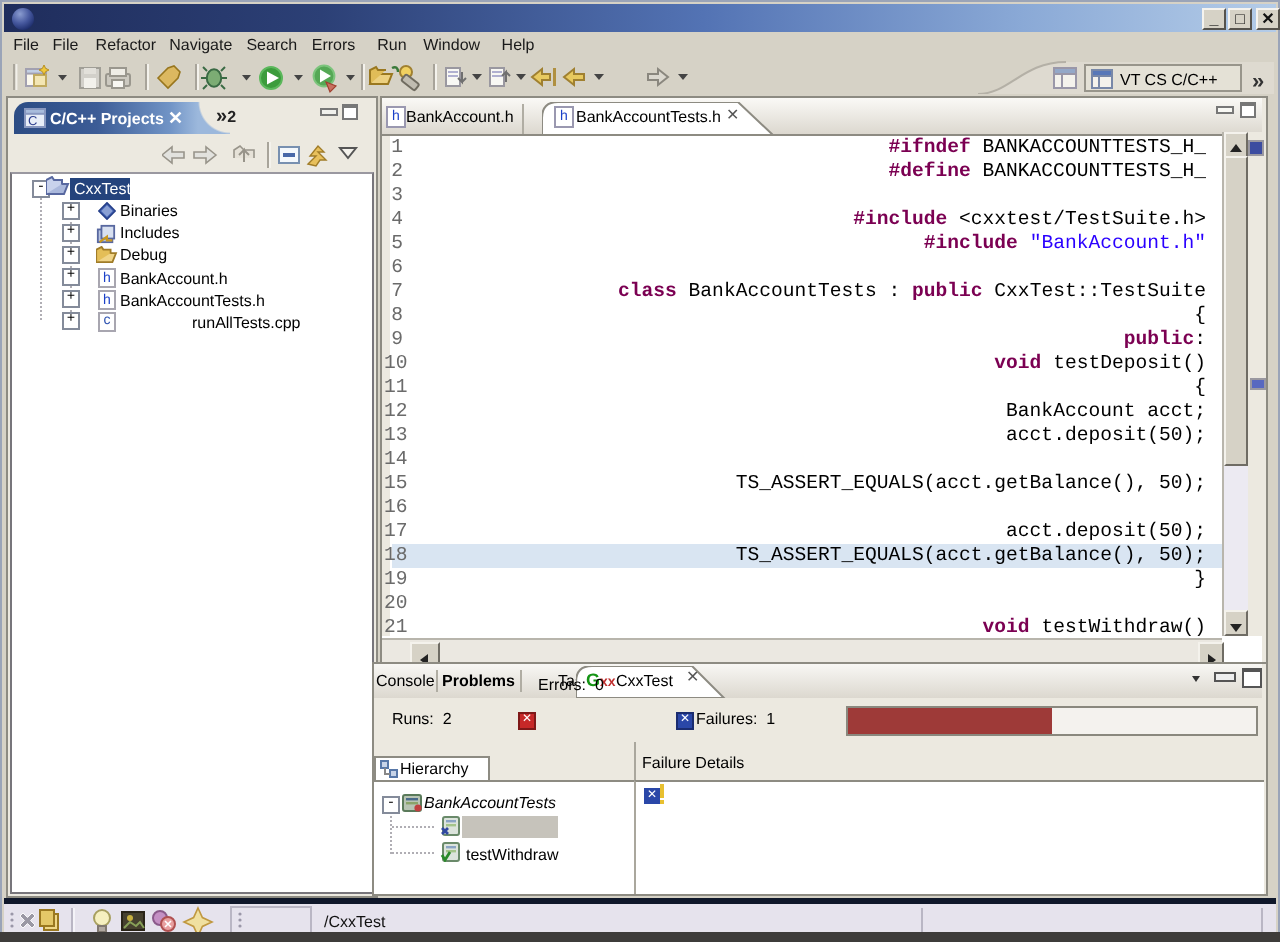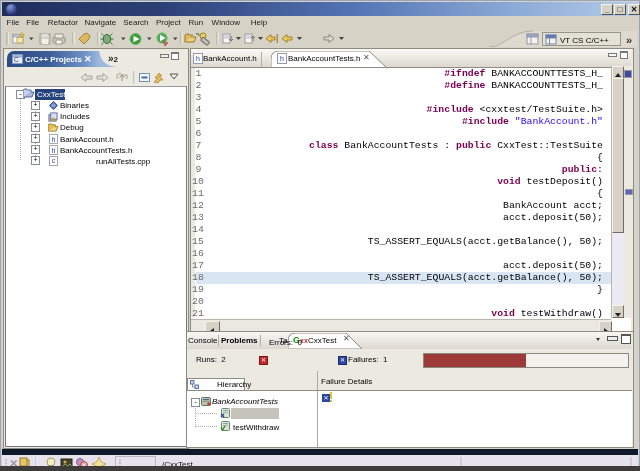--- a/index.html
+++ b/index.html
@@ -28,41 +28,41 @@
 
 #gutter{font-family:"Liberation Mono",monospace;font-size:9.8px;line-height:12.05px;color:#6b6b6b;text-align:right;}
 #code{font-family:"Liberation Mono",monospace;font-size:9.8px;line-height:12.05px;color:#000;text-align:right;}
 #code b{color:#7b0052;font-weight:bold;}
 #code i{color:#2a00ff;font-style:normal;}
 .etab-text{font-size:8px;color:#000;}
 .sbtn{position:absolute;background:#d6d2c6;border:1px solid;border-color:#f4f2ec #6f6c64 #6f6c64 #f4f2ec;}
 
 .btab{position:absolute;font-size:8px;color:#000;top:4px;}
 
-#trim{left:2px;top:449px;width:636px;height:17px;background:#e6e3ed;border-top:6px solid #0f172a;}
+#trim{left:2px;top:449px;width:636px;height:17px;background:#e6e3ed;border-top:3px solid #0f172a;}
 #darkstrip{left:0px;top:466px;width:640px;height:5px;background:#3e3c3a;}
 </style></head>
 <body>
 
 <div class="abs" style="left:0;top:0;width:640px;height:471px;border:1px solid #9aa4b8;box-sizing:border-box;"></div>
 
 <div id="title" class="abs">
   <div class="abs" style="left:4px;top:2px;width:11px;height:11px;border-radius:50%;background:radial-gradient(circle at 4px 3px,#8a9cd0,#46589e 45%,#1c2c6a 80%,#121c4e);"></div>
   <div class="wbtn abs" style="left:599px;">_</div>
   <div class="wbtn abs" style="left:612px;">□</div>
   <div class="wbtn abs" style="left:626px;">✕</div>
 </div>
 
 <div id="menu" class="abs">
   <span style="left:3.6px;">File</span>
     <span style="left:23.3px;">File</span>
     <span style="left:44.8px;">Refactor</span>
     <span style="left:81.6px;">Navigate</span>
     <span style="left:120.2px;">Search</span>
-    <span style="left:152.9px;">Project</span>
+    <span style="left:152.9px;">Errors</span>
     <span style="left:185.6px;">Run</span>
     <span style="left:208.6px;">Window</span>
     <span style="left:247.8px;">Help</span>
 </div>
 
 <div id="tbar" class="abs">
 <svg width="634" height="17" viewBox="0 0 634 17">
   <g stroke="none">
     <rect x="3.5" y="2" width="1.2" height="13" fill="#aaa69c"></rect>
         <rect x="4.7" y="2" width="1" height="13" fill="#f2f0ea"></rect>
@@ -343,21 +343,21 @@
      <div class="abs" style="left:0;top:0;width:102px;height:13px;background:#9e3a38;"></div>
   </div>
 
   <div class="abs" style="left:0px;top:39px;width:130px;height:76px;background:#ece9e0;"></div>
   <div class="abs" style="left:0px;top:46px;width:56px;height:13px;background:#fff;border:1px solid #8d8b82;border-bottom:none;"></div>
   <svg class="abs" style="left:3px;top:48px;" width="9" height="9" viewBox="0 0 9 9">
       <rect x="0.5" y="0.5" width="3.5" height="3.5" fill="#c8d4e8" stroke="#5878a8"></rect>
       <rect x="5" y="5" width="3.5" height="3.5" fill="#c8d4e8" stroke="#5878a8"></rect>
       <path d="M2.5,4 L2.5,7 L5,7" stroke="#888" fill="none"></path>
     </svg>
-  <div class="abs tx" style="left:13px;top:48px;font-size:8px;margin-left:17px;">Hierarchy</div>
+  <div class="abs tx" style="left:13px;top:48px;font-size:8px;">Hierarchy</div>
   <div class="abs" style="left:0px;top:58px;width:130px;height:56px;background:#fff;border-top:1px solid #8d8b82;"></div>
 
   <div class="abs" style="left:44px;top:76px;width:48px;height:11px;background:#c6c3bb;"></div>
   <div class="abs" style="left:8px;top:74px;width:1px;height:21px;background-image:repeating-linear-gradient(#b0aeb4 0 1px,transparent 1px 2px);"></div>
   <div class="abs" style="left:9px;top:81px;width:22px;height:1px;background-image:repeating-linear-gradient(90deg,#b0aeb4 0 1px,transparent 1px 2px);"></div>
   <div class="abs" style="left:9px;top:94px;width:22px;height:1px;background-image:repeating-linear-gradient(90deg,#b0aeb4 0 1px,transparent 1px 2px);"></div>
   <div class="pm" style="left:4px;top:66px;">-</div>
   <svg class="abs" style="left:14px;top:64px;" width="10" height="10" viewBox="0 0 10 10">
       <rect x="0.5" y="1.5" width="9" height="8" rx="1" fill="#b8c4b4" stroke="#5a7a5a"></rect>
       <rect x="2" y="3" width="6" height="1.2" fill="#4a6a8a"></rect>

